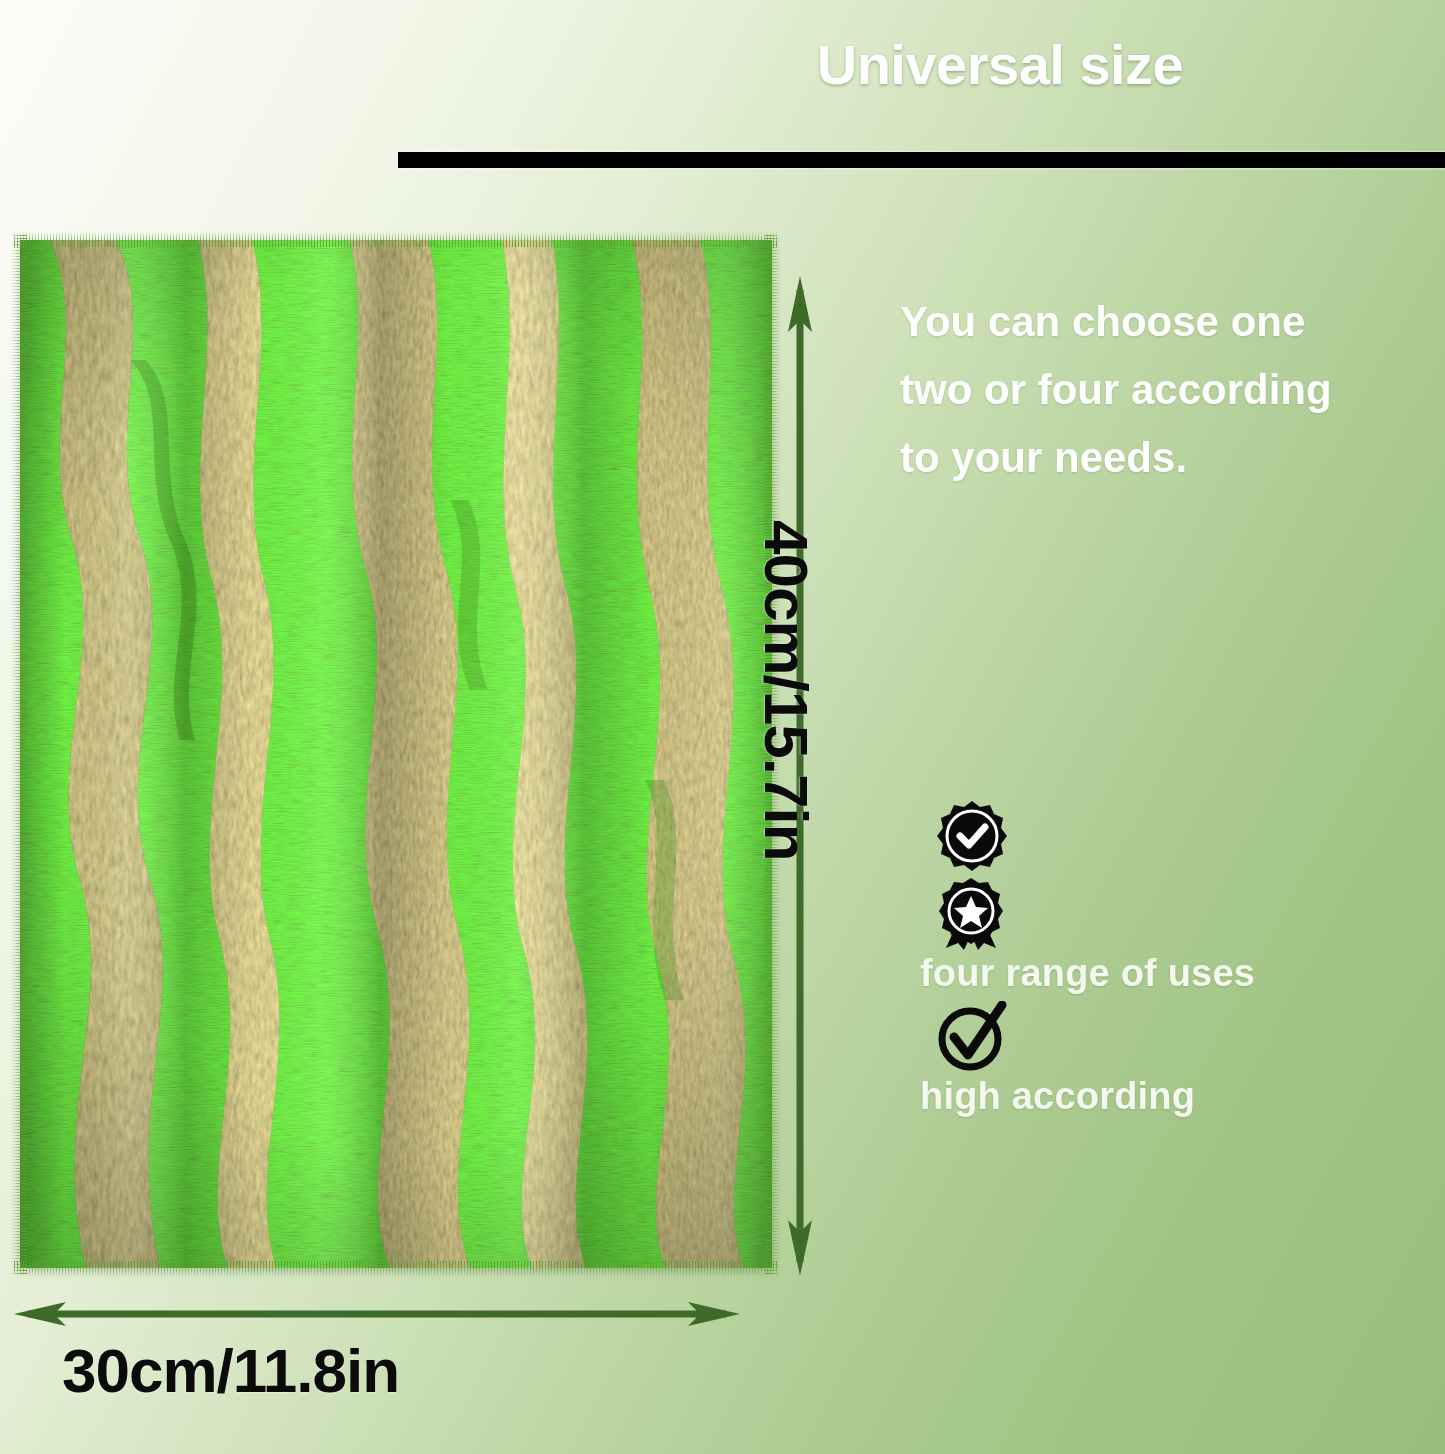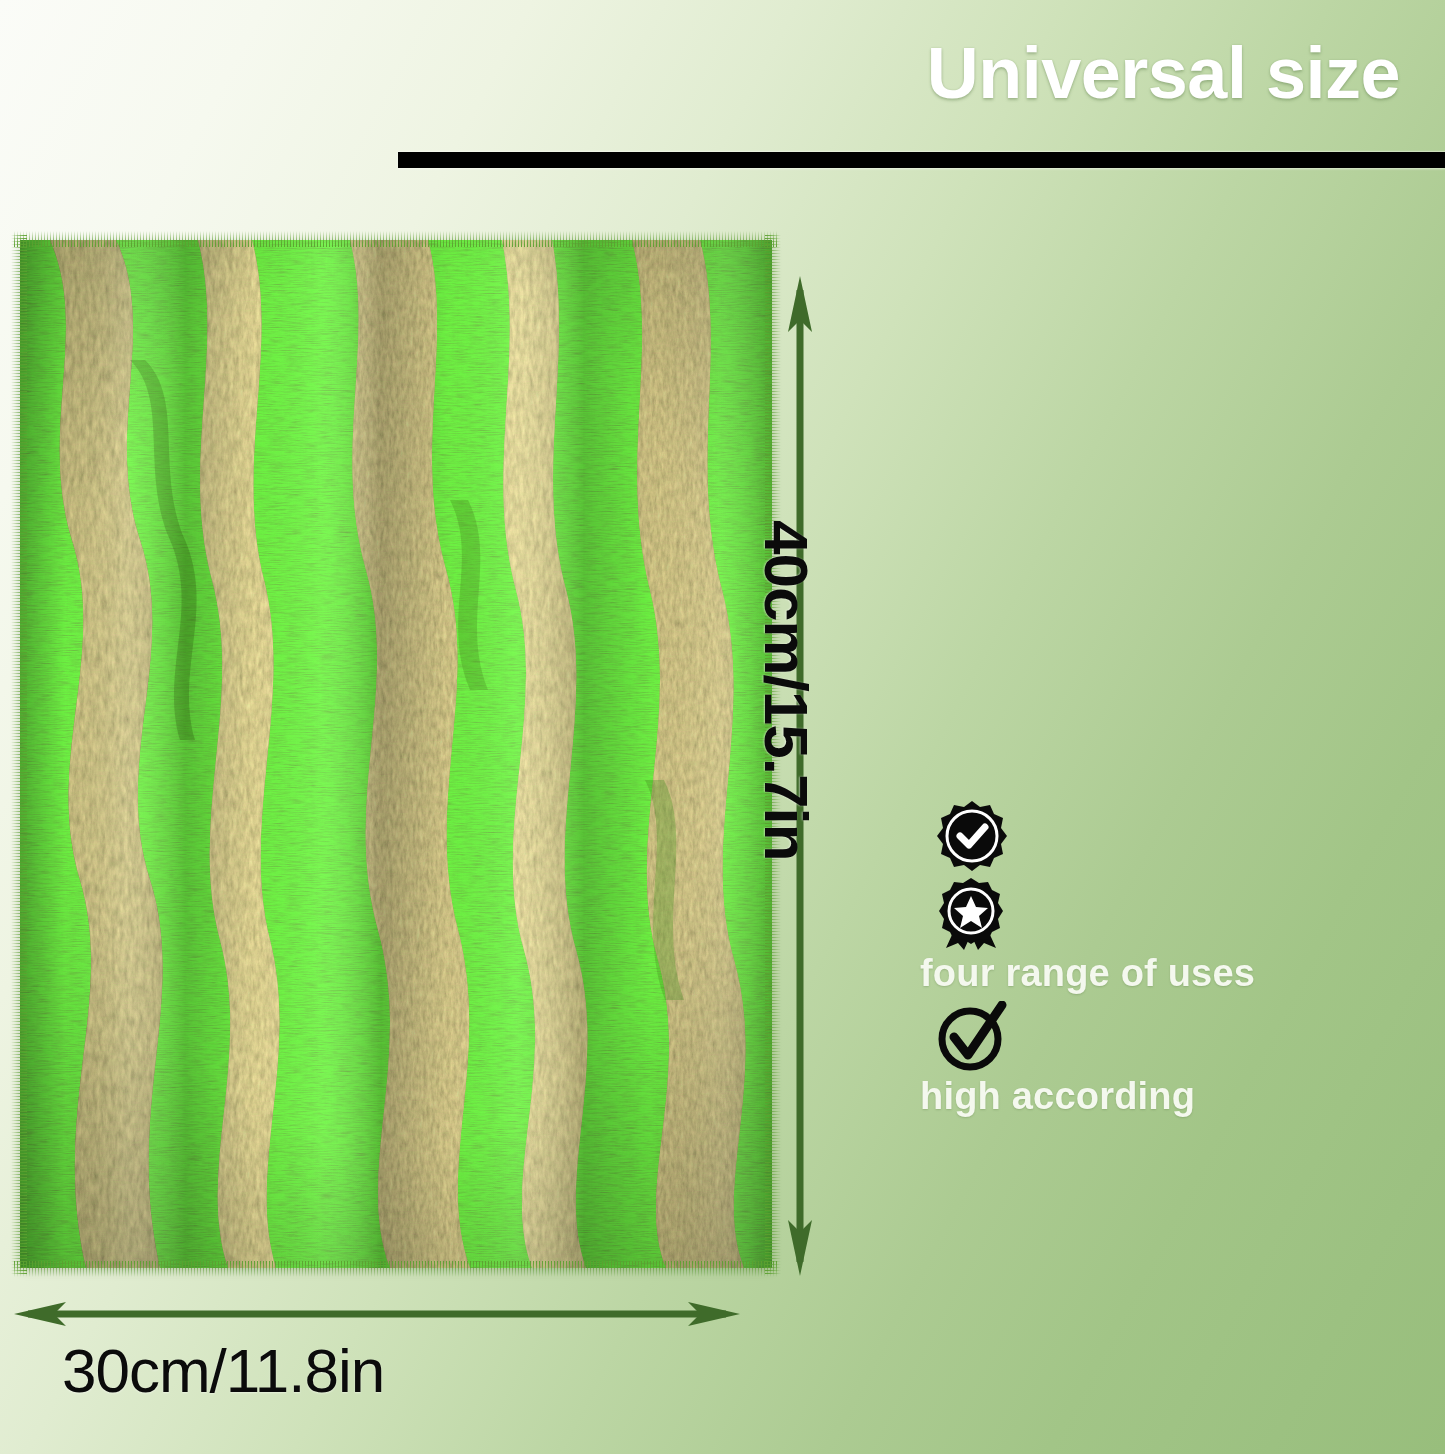--- a/index.html
+++ b/index.html
@@ -29,22 +29,22 @@
         #9cc181 92%,
         #98be7c 100%);
   }
 
   
   .title {
     position: absolute;
     left: 600px;
     top: 36px;
     width: 800px;
-    text-align: right;
-    font-size: 72px;
+    text-align: center;
+    font-size: 56px;
     font-weight: bold;
     letter-spacing: -0.5px;
     color: #ffffff;
     text-shadow:
       0 2px 3px rgba(90,120,70,0.38),
       0 0 2px rgba(120,150,100,0.30);
     line-height: 1.05;
     white-space: nowrap;
   }
 
@@ -146,21 +146,21 @@
     letter-spacing: -1px;
     white-space: nowrap;
     text-shadow: 0 1px 2px rgba(255,255,255,0.5);
   }
 
   .label-h {
     position: absolute;
     left: 62px;
     top: 1335px;
     font-size: 62px;
-    font-weight: normal;
+    font-weight: bold;
     color: #0b0b0b;
     letter-spacing: -1px;
     white-space: nowrap;
     text-shadow: 0 1px 2px rgba(255,255,255,0.45);
   }
 
   
   .subcopy {
     position: absolute;
     left: 900px;
@@ -356,20 +356,25 @@
 
   <div class="dim-h">
     <svg width="726" height="44" viewBox="0 0 726 44">
       <line x1="14" y1="22" x2="712" y2="22" stroke="#3f6b2a" stroke-width="7"></line>
       <polygon points="0,22 52,10 40,22 52,34" fill="#3f6b2a"></polygon>
       <polygon points="726,22 674,10 686,22 674,34" fill="#3f6b2a"></polygon>
     </svg>
   </div>
   <div class="label-h">30cm/11.8in</div>
 
+  <div class="subcopy">
+    <div>You can choose one</div>
+    <div>two or four according</div>
+    <div>to your needs.</div>
+  </div>
 
   <div class="features">
 
     <div class="feature">
       <span class="feature-icon">
         <svg width="72" height="72" viewBox="0 0 72 72">
           <path fill="#0a0a0a" d="M36 1 L44 7 L54 5 L58 14 L67 18 L65 28 L71 36 L65 44 L67 54 L58 58 L54 67 L44 65 L36 71 L28 65 L18 67 L14 58 L5 54 L7 44 L1 36 L7 28 L5 18 L14 14 L18 5 L28 7 Z"></path>
           <circle cx="36" cy="36" r="25" fill="none" stroke="#ffffff" stroke-width="3"></circle>
           <path d="M24 36 L33 45 L49 27" fill="none" stroke="#ffffff" stroke-width="7" stroke-linecap="round" stroke-linejoin="round"></path>
         </svg>

